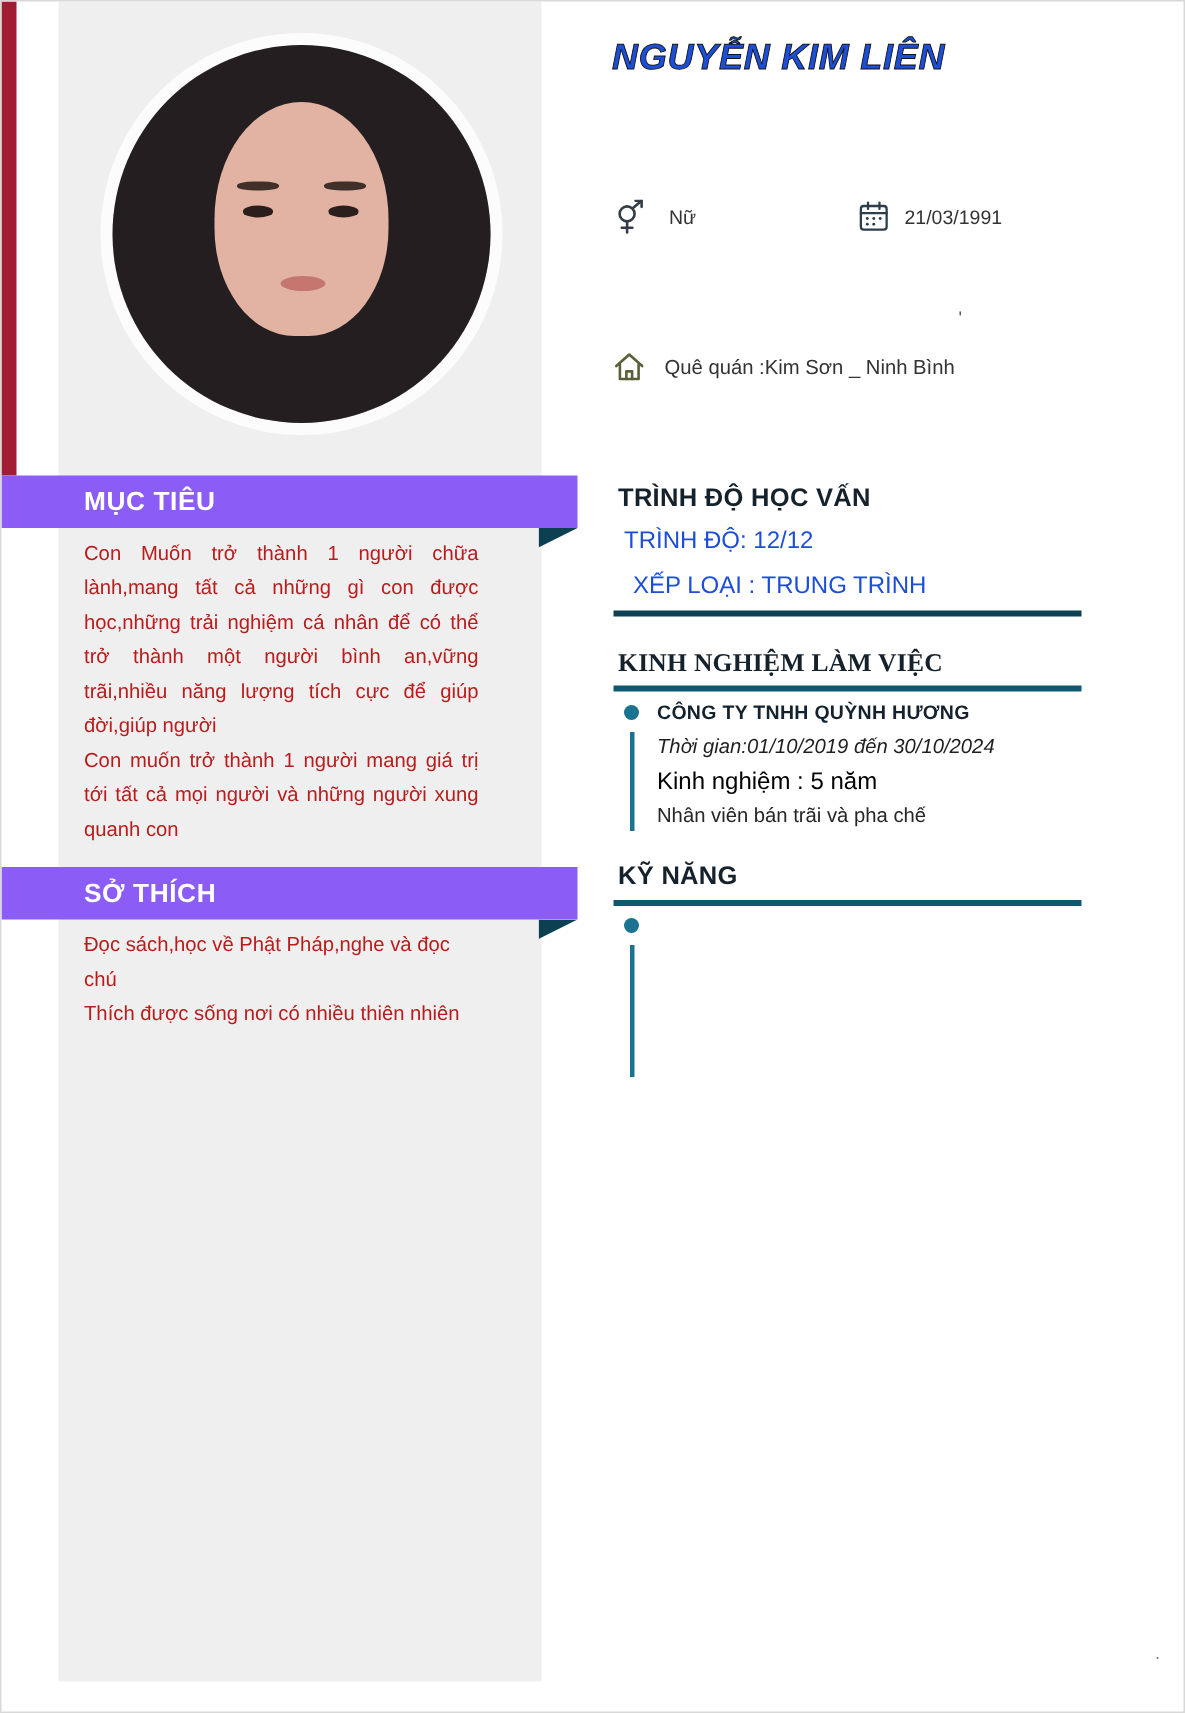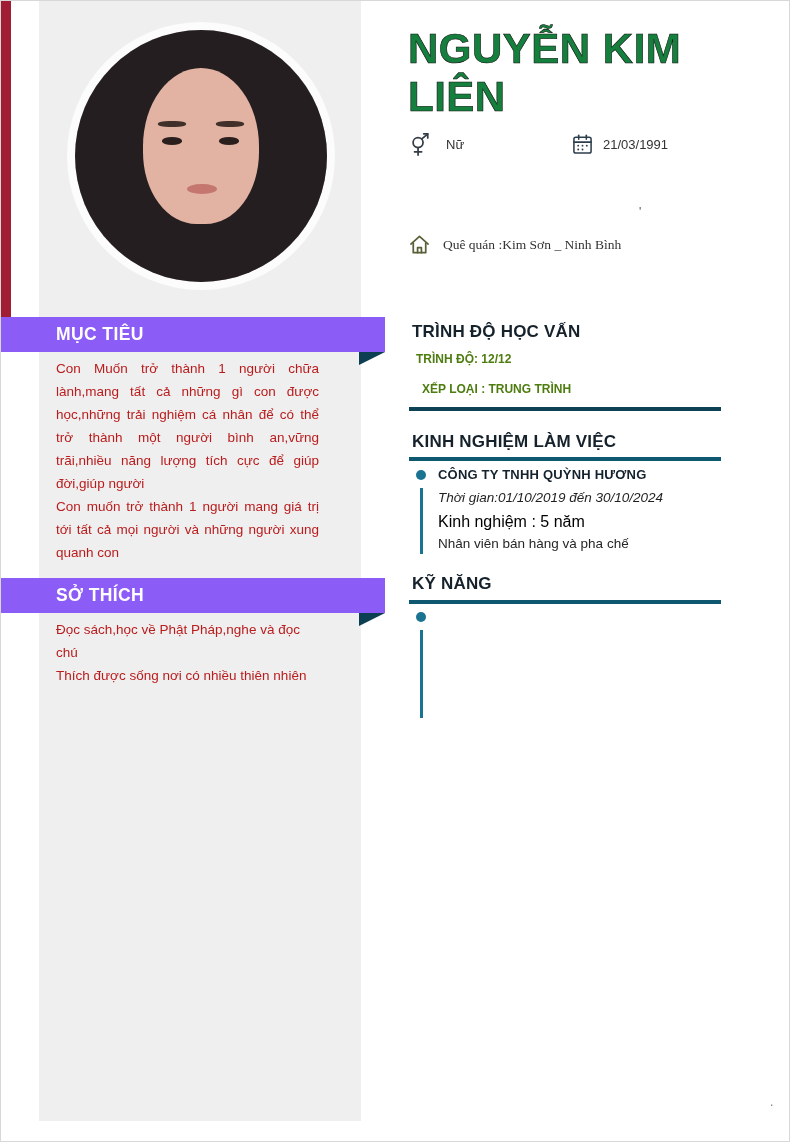--- a/index.html
+++ b/index.html
@@ -46,39 +46,39 @@
   .ribbon.objective { top:316px; }
   .ribbon.hobbies { top:577px; }
 
   .side-text { position:absolute; left:55px; width:263px; font-size:13.5px; line-height:23px; color:#b91c1c; }
   .side-text.justify { text-align:justify; }
   .objective-text { top:356px; }
   .hobbies-text { top:617px; width:268px; }
 
   
   .name {
-    position:absolute; left:407px; top:24px; font-size:42px; font-weight:bold;
-    color:#15803d; letter-spacing:.5px; -webkit-text-stroke:.6px #101010;
+    position:absolute; left:407px; top:24px; font-size:24px; font-weight:bold;
+    color:#1d4ed8; letter-spacing:.5px;font-style:italic; -webkit-text-stroke:.6px #101010;
   }
   .subtitle { position:absolute; left:407px; top:76px; font-size:23px; color:#2e2e2e; letter-spacing:.2px; }
 
   .info-item { position:absolute; display:flex; align-items:center; gap:15px; font-size:13px; color:#333; }
   .info-gender { left:407px; top:132px; }
   .info-date { left:571px; top:133px; gap:10px; }
-  .info-home { left:407px; top:232px; gap:12px; font-size:13.5px;font-family:Liberation Serif, serif; }
+  .info-home { left:407px; top:232px; gap:12px; font-size:13.5px; }
 
   .stray-mark { position:absolute; left:638px; top:204px; font-size:12px; color:#555; }
   .stray-dot { position:absolute; left:769px; top:1094px; font-size:12px; color:#777; }
 
   .sec-title { position:absolute; font-size:17px; font-weight:bold; color:#15212b; letter-spacing:.2px; }
   .edu-title { left:411px; top:321px; }
-  .edu-line { position:absolute; font-size:12px; font-weight:bold; color:#4d7c0f; }
+  .edu-line { position:absolute; font-size:16px; font-weight:normal; color:#1d4ed8; }
   .edu-level { left:415px; top:351px; }
   .edu-rank { left:421px; top:381px; }
-  .exp-title { left:411px; top:431px; }
+  .exp-title { left:411px; top:431px;font-family:Liberation Serif, serif; }
   .skills-title { left:411px; top:573px; }
 
   .rule { position:absolute; left:408px; width:312px; height:4px; background:#0f5970; }
   .rule-edu { top:406px; background:#0d4254; }
   .rule-exp { top:456px; }
   .rule-skills { top:599px; }
 
   .bullet { position:absolute; width:10px; height:10px; border-radius:50%; background:#1a7390; }
   .bullet-exp { left:415px; top:469px; }
   .bullet-skills { left:415px; top:611px; }
@@ -168,21 +168,21 @@
   <div class="edu-line edu-rank">XẾP LOẠI : TRUNG TRÌNH</div>
   <div class="rule rule-edu"></div>
 
   <div class="sec-title exp-title">KINH NGHIỆM LÀM VIỆC</div>
   <div class="rule rule-exp"></div>
   <div class="bullet bullet-exp"></div>
   <div class="vline vline-exp"></div>
   <div class="company">CÔNG TY TNHH QUỲNH HƯƠNG</div>
   <div class="period">Thời gian:01/10/2019 đến 30/10/2024</div>
   <div class="years">Kinh nghiệm : 5 năm</div>
-  <div class="role">Nhân viên bán hàng và pha chế</div>
+  <div class="role">Nhân viên bán trãi và pha chế</div>
 
   <div class="sec-title skills-title">KỸ NĂNG</div>
   <div class="rule rule-skills"></div>
   <div class="bullet bullet-skills"></div>
   <div class="vline vline-skills"></div>
 
   <div class="ribbon objective">
     <span class="ribbon-title">MỤC TIÊU</span>
   </div>
   <div class="side-text justify objective-text">

